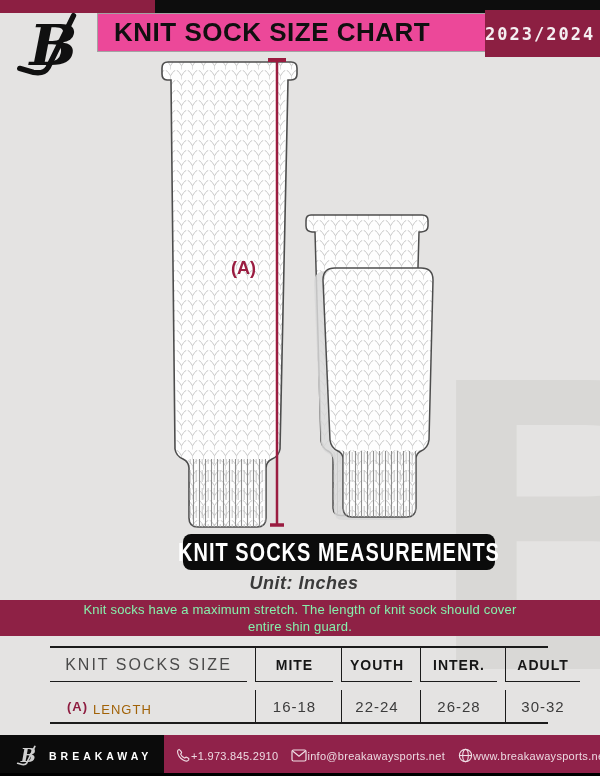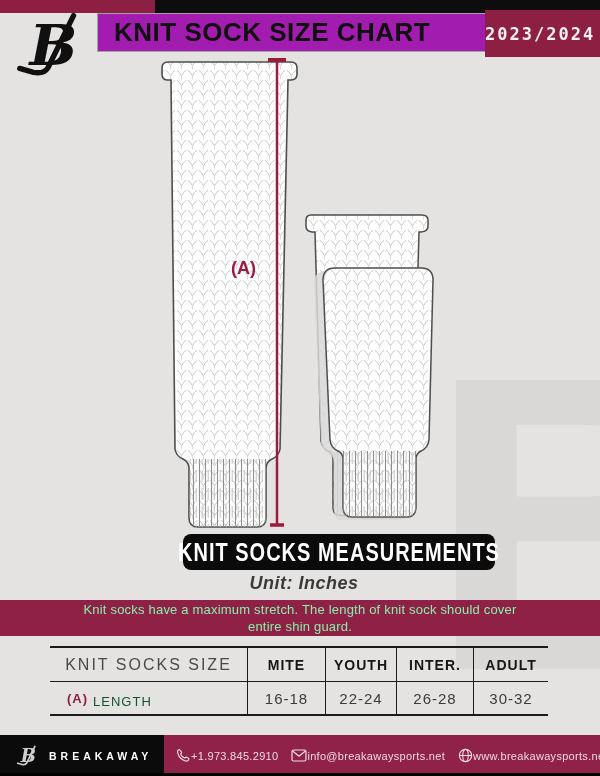--- a/index.html
+++ b/index.html
@@ -10,21 +10,21 @@
   
   .watermark{
     position:absolute;left:428px;top:314px;z-index:0;
     font-family:"Liberation Sans",sans-serif;font-weight:bold;
     font-size:420px;line-height:1;color:#d9d8d6;user-select:none;
   }
   
   .strip-maroon{position:absolute;left:0;top:0;width:155px;height:13px;background:#8c1f42;z-index:2;}
   .strip-black{position:absolute;left:155px;top:0;width:445px;height:13px;background:#0d0d0d;z-index:2;}
   .title-bar{
-    position:absolute;left:97px;top:13px;width:392px;height:39px;background:#a21caf;
+    position:absolute;left:97px;top:13px;width:392px;height:39px;background:#ec4899;
     border:1px solid #a3a3a3;box-sizing:border-box;z-index:3;
     display:flex;align-items:center;padding-left:16px;
   }
   .title-bar .title{font-size:26px;font-weight:bold;letter-spacing:.5px;color:#101010;}
   .season-box{
     position:absolute;left:485px;top:10px;width:115px;height:47px;background:#8c1f42;z-index:4;
     display:flex;align-items:center;justify-content:flex-start;
   }
   .season-box span{
     font-family:"DejaVu Sans Mono",monospace;font-weight:bold;font-size:17px;
@@ -52,30 +52,30 @@
     display:flex;align-items:center;justify-content:center;
   }
   .notice span{
     display:block;max-width:452px;text-align:center;color:#86efac;
     font-size:13px;line-height:17px;letter-spacing:.2px;
   }
   
   .size-table{
     position:absolute;left:50px;top:646px;width:498px;z-index:2;
     display:grid;grid-template-columns:197px 78px 71px 77px 75px;grid-template-rows:34px 32px;
-    border-top:2.5px solid #1b1b1b;border-bottom:2.5px solid #1b1b1b;box-sizing:content-box;
+    border-top:2.5px solid #1b1b1b;border-bottom:2.5px solid #1b1b1b;box-sizing:content-box;gap:8px;
   }
   .size-table .cell{display:flex;align-items:center;justify-content:center;box-sizing:border-box;}
   .size-table .vline{border-left:1.5px solid #1b1b1b;}
   .size-table .hrow{border-bottom:1.5px solid #1b1b1b;}
   .cell.col-label{color:#4a4a4a;font-size:16px;letter-spacing:2px;font-weight:normal;}
   .cell.col-head{font-weight:bold;font-size:14px;letter-spacing:1px;color:#161616;}
   .cell.row-label{justify-content:flex-start;padding-left:17px;font-size:13px;letter-spacing:1px;}
   .row-label .prefix{color:#8e1d40;font-weight:bold;margin-right:5px;}
-  .row-label .lab{color:#14532d;font-weight:500;margin-top:6px;}
+  .row-label .lab{color:#a16207;font-weight:500;margin-top:6px;}
   .cell.val{font-size:15px;color:#3c3c3c;letter-spacing:1px;}
   
   .footer{position:absolute;left:0;top:735px;width:600px;height:41px;background:#90224a;z-index:3;}
   .footer-black{
     position:absolute;left:0;top:0;width:164px;height:41px;background:#0b0b0b;
     display:flex;align-items:center;padding-left:14px;box-sizing:border-box;
   }
   .brand-name{color:#ffffff;font-size:10.5px;font-weight:bold;letter-spacing:4px;margin-left:7px;white-space:nowrap;}
   .contacts{
     position:absolute;left:176px;top:0;height:41px;display:flex;align-items:center;gap:13px;

